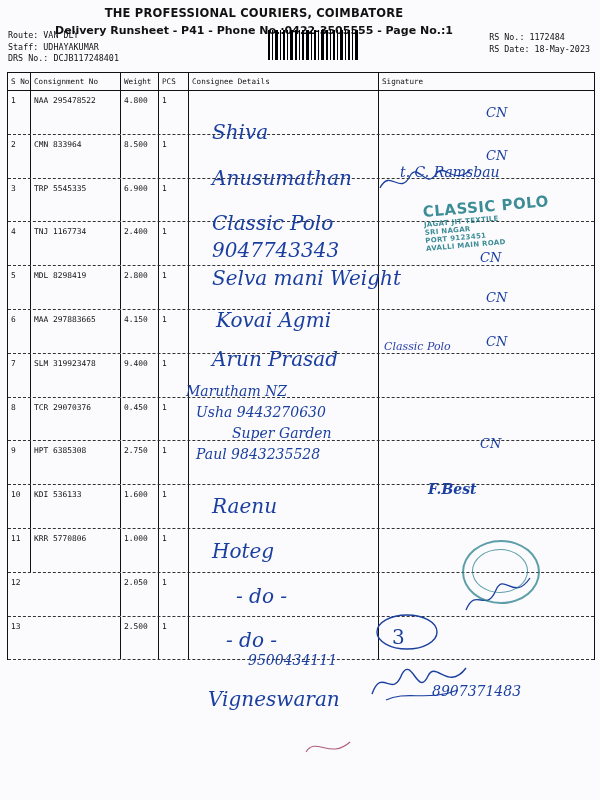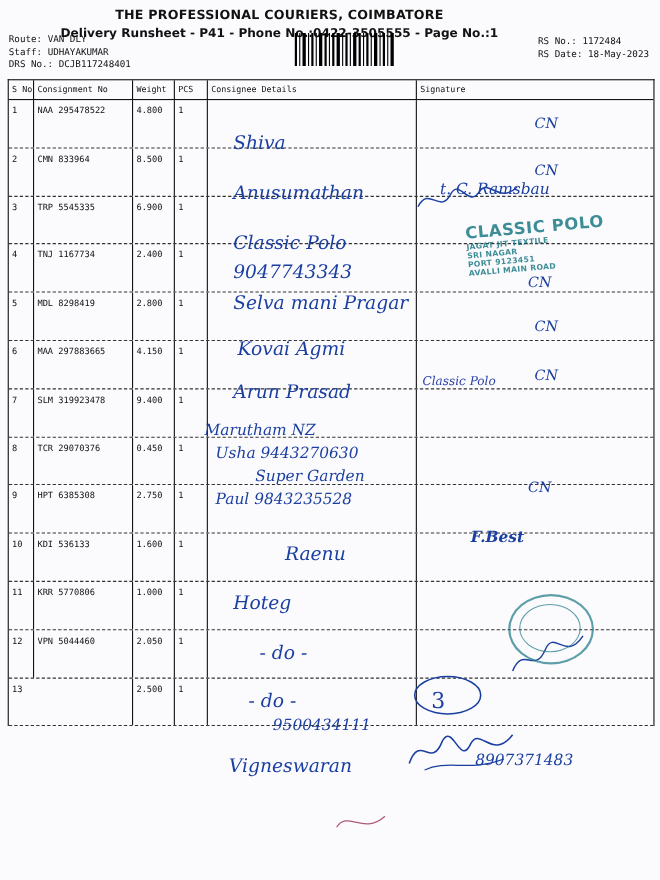--- a/index.html
+++ b/index.html
@@ -123,21 +123,21 @@
   
   .hand {
     position: absolute;
     font-family: "DejaVu Serif", serif;
     font-style: italic;
     color: #1b3fa0;
     white-space: nowrap;
     pointer-events: none;
   }
   .hand.md { font-size: 14px; }
-  .hand.lg { font-size: 17px; }
+  .hand.lg { font-size: 20px; }
   .cn {
     position: absolute;
     font-family: "DejaVu Serif", serif;
     font-style: italic;
     font-size: 13px;
     color: #1b3fa0;
   }
   .stamp {
     position: absolute;
     color: #1d7a86;
@@ -334,21 +334,20 @@
         <div class="td c0">11</div>
         <div class="td c1">KRR 5770806</div>
         <div class="td c2">1.000</div>
         <div class="td c3">1</div>
         <div class="td c4"></div>
         <div class="td c5"></div>
       </div>
 
       <div class="row">
         <div class="td c0">12</div>
-        <div class="td c1">VPN 5044460</div>
         <div class="td c2">2.050</div>
         <div class="td c3">1</div>
         <div class="td c4"></div>
         <div class="td c5"></div>
       </div>
 
       <div class="row">
         <div class="td c0">13</div>
         <div class="td c2">2.500</div>
         <div class="td c3">1</div>
@@ -356,28 +355,28 @@
         <div class="td c5"></div>
       </div>
 
     </div>
   </div>
 
   <div class="hand lg" style="left:212px; top:120px;">Shiva</div>
   <div class="hand lg" style="left:212px; top:166px;">Anusumathan</div>
   <div class="hand lg" style="left:212px; top:211px;">Classic Polo</div>
   <div class="hand lg" style="left:212px; top:238px;">9047743343</div>
-  <div class="hand lg" style="left:212px; top:266px;">Selva mani Pragar</div>
+  <div class="hand lg" style="left:212px; top:266px;">Selva mani Weight</div>
   <div class="hand lg" style="left:216px; top:308px;">Kovai  Agmi</div>
   <div class="hand lg" style="left:212px; top:347px;">Arun Prasad</div>
   <div class="hand md" style="left:186px; top:383px;">Marutham NZ</div>
   <div class="hand md" style="left:196px; top:404px;">Usha  9443270630</div>
   <div class="hand md" style="left:232px; top:425px;">Super Garden</div>
   <div class="hand md" style="left:196px; top:446px;">Paul 9843235528</div>
-  <div class="hand lg" style="left:212px; top:494px;margin-left:47px;">Raenu</div>
+  <div class="hand lg" style="left:212px; top:494px;">Raenu</div>
   <div class="hand lg" style="left:212px; top:539px;">Hoteg</div>
   <div class="hand lg" style="left:236px; top:584px;">- do -</div>
   <div class="hand lg" style="left:226px; top:628px;">- do -</div>
   <div class="hand md" style="left:248px; top:652px;">9500434111</div>
   <div class="hand lg" style="left:208px; top:687px;">Vigneswaran</div>
   <div class="hand md" style="left:432px; top:683px;">8907371483</div>
 
   <div class="cn" style="left:486px; top:105px;">CN</div>
   <div class="cn" style="left:486px; top:148px;">CN</div>
   <div class="cn" style="left:480px; top:250px;">CN</div>

